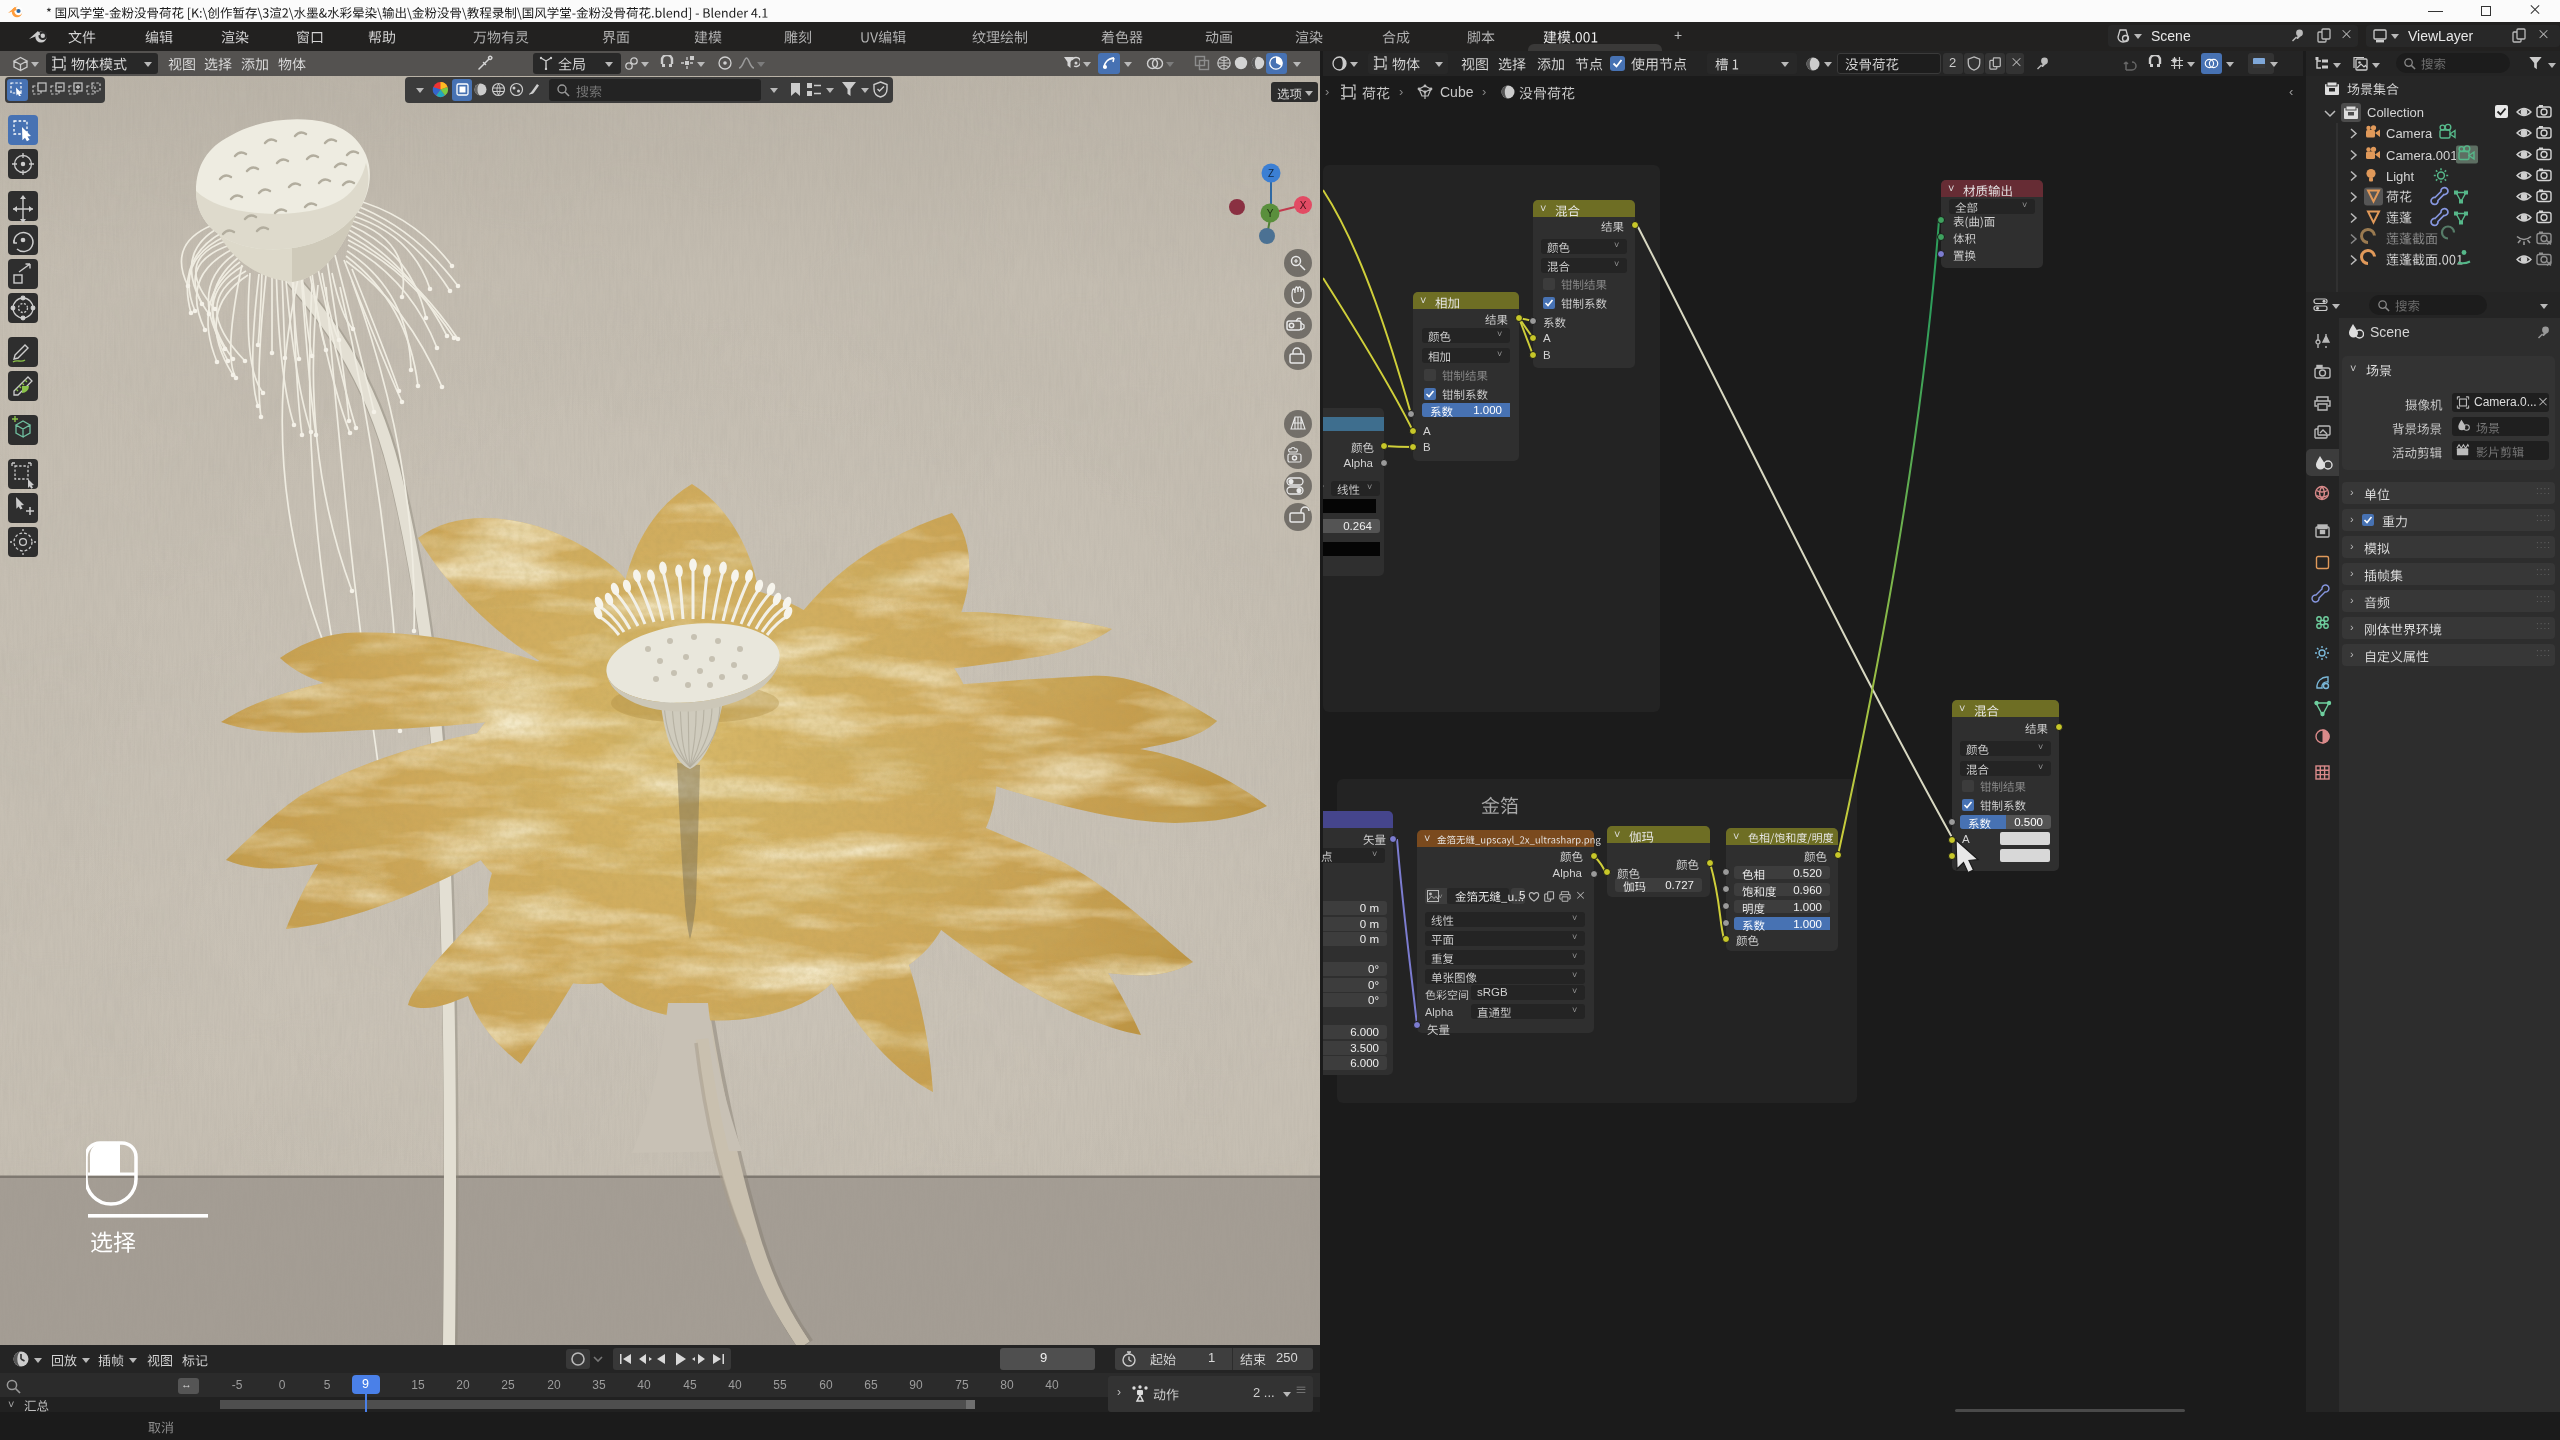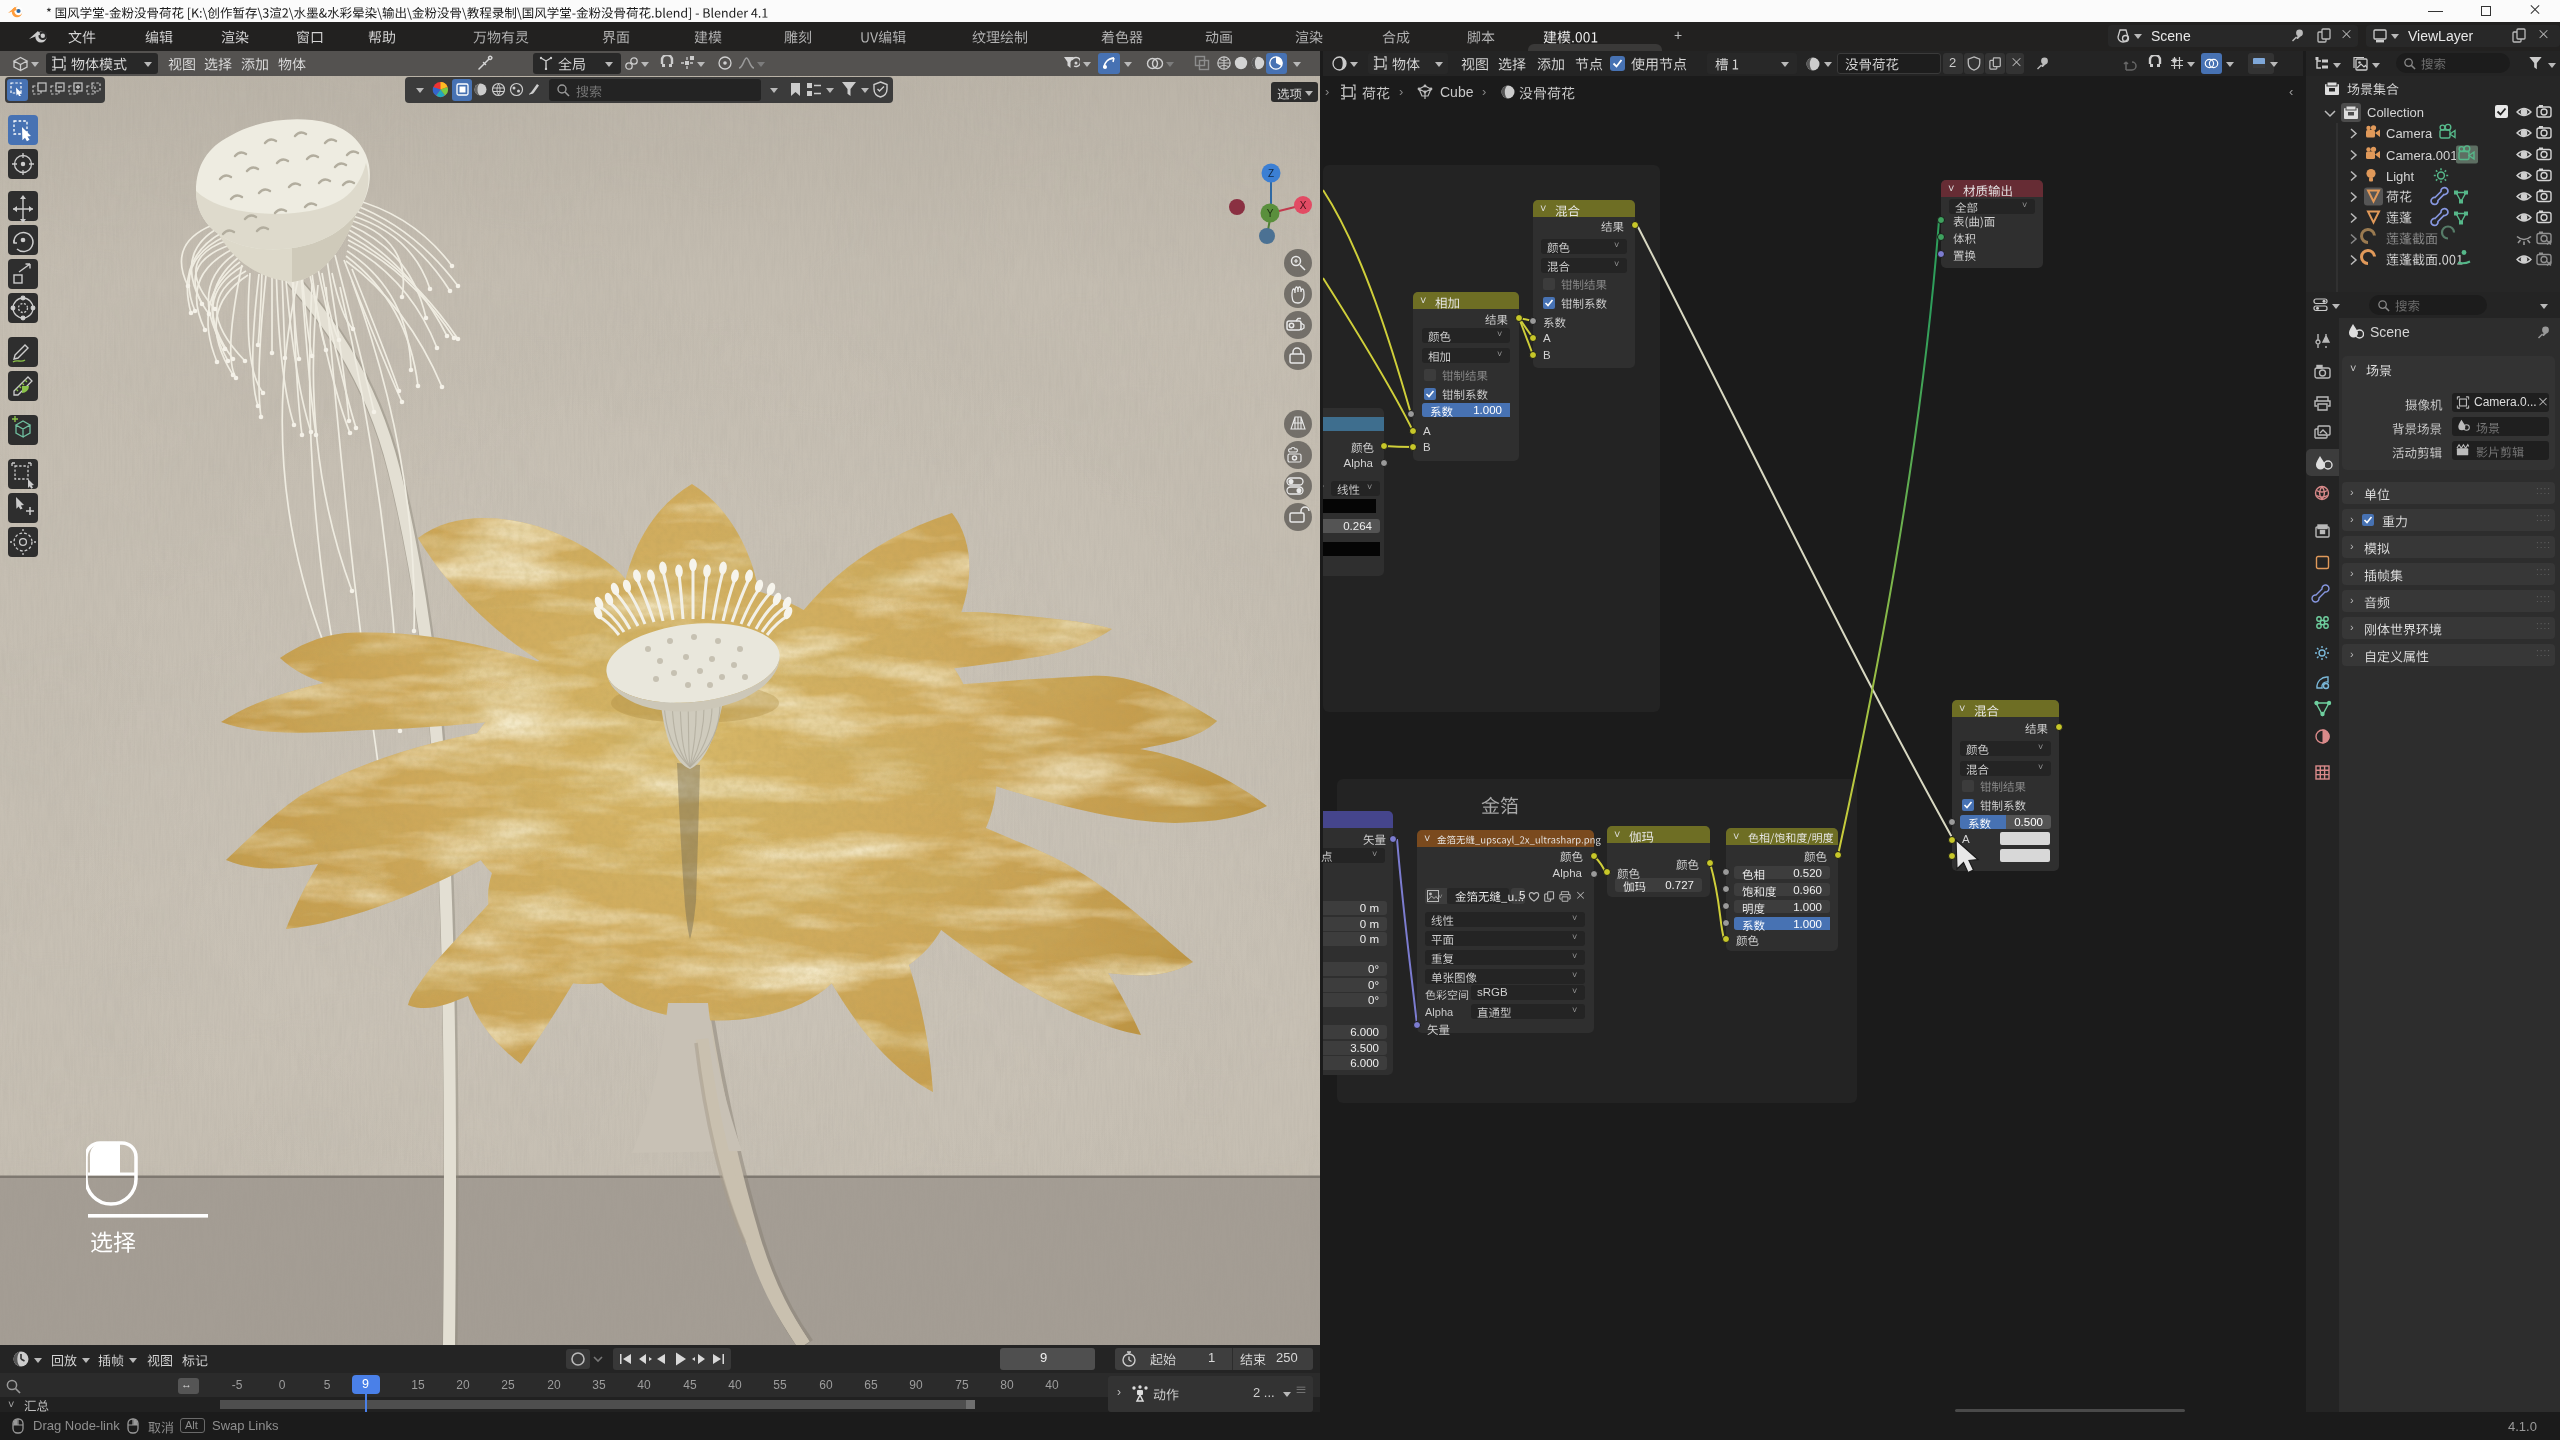--- a/index.html
+++ b/index.html
@@ -1560,38 +1560,20 @@
           <rect x="7" y="6" width="6" height="5" rx="1"></rect>
           <path d="M10 11 l-3 6 h6 Z" fill="none" stroke="#ddd" stroke-width="1.5"></path>
         </g>
       </svg>
     <div class="txt" style="left:1153px;top:40px;font-size:13px;"></div>
     <div class="txt" style="left:1253px;top:40px;font-size:13px;color:#cfcfcf;">2 ...</div>
     <span class="caret abs" style="left:1283px;top:47px;"></span>
     <div class="txt" style="left:1295px;top:38px;font-size:12px;color:#888;letter-spacing:1px;"></div>
   </div>
 
-  <div class="abs" id="statusbar" style="left:0;top:1412px;width:2560px;height:28px;background:#1b1b1b;font-size:13px;color:#8f8f8f;">
-    <svg class="abs" style="left:12px;top:6px" width="12" height="16" viewBox="0 0 12 16">
-        <rect x="1" y="1" width="10" height="14" rx="4.5" fill="none" stroke="#999" stroke-width="1.3"></rect>
-        <path d="M1 7 h10 M6 1 v6" stroke="#999" stroke-width="1.2"></path>
-        <path d="M1.5 5 a4 3.5 0 0 1 4 -3.5 v5.5 h-4 Z" fill="#999"></path>
-      </svg>
-    <div class="txt" style="left:33px;top:6px;">Drag Node-link</div>
-    <svg class="abs" style="left:127px;top:6px" width="12" height="16" viewBox="0 0 12 16">
-        <rect x="1" y="1" width="10" height="14" rx="4.5" fill="none" stroke="#999" stroke-width="1.3"></rect>
-        <path d="M1 7 h10 M6 1 v6" stroke="#999" stroke-width="1.2"></path>
-        <path d="M10.5 5 a4 3.5 0 0 0 -4 -3.5 v5.5 h4 Z" fill="#999"></path>
-      </svg>
-    <div class="txt" style="left:148px;top:6px;"></div>
-    <div class="abs" style="left:180px;top:6px;width:25px;height:15px;border:1.2px solid #6a6a6a;border-radius:3px;"></div>
-    <div class="txt" style="left:185px;top:7px;font-size:11px;">Alt</div>
-    <div class="txt" style="left:212px;top:6px;">Swap Links</div>
-    <div class="txt" style="left:2508px;top:7px;color:#9a9a9a;">4.1.0</div>
-  </div>
 
 
 <svg id="cjkoverlay" style="position:absolute;left:0;top:0;z-index:99;pointer-events:none" width="2560" height="1440" viewBox="0 0 2560 1440">
       <defs>
         <path id="cj0" d="M154 471 234 566 312 471 356 502 292 607 401 653 384 704 270 676 260 796H206L196 675L82 704L65 653L173 607L110 502Z"></path>
         <path id="cj1" d="M592 320C629 286 671 238 691 206L743 237C722 268 679 315 641 347ZM228 196V132H777V196H530V365H732V430H530V573H756V640H242V573H459V430H270V365H459V196ZM86 795V-80H162V-30H835V-80H914V795ZM162 40V725H835V40Z"></path>
         <path id="cj2" d="M159 792V495C159 337 149 120 40 -31C57 -40 89 -67 102 -81C218 79 236 327 236 495V720H760C762 199 762 -70 893 -70C948 -70 964 -26 971 107C957 118 935 142 922 159C920 77 914 8 899 8C832 8 832 320 835 792ZM610 649C584 569 549 487 507 411C453 480 396 548 344 608L282 575C342 505 407 424 467 343C401 238 323 148 239 92C257 78 282 52 296 34C376 93 450 180 513 280C576 193 631 111 665 48L735 88C694 160 628 254 554 350C603 438 644 533 676 630Z"></path>
         <path id="cj3" d="M460 347V275H60V204H460V14C460 -1 455 -5 435 -7C414 -8 347 -8 269 -6C282 -26 296 -57 302 -78C393 -78 450 -77 487 -65C524 -55 536 -33 536 13V204H945V275H536V315C627 354 719 411 784 469L735 506L719 502H228V436H635C583 402 519 368 460 347ZM424 824C454 778 486 716 500 674H280L318 693C301 732 259 788 221 830L159 802C191 764 227 712 246 674H80V475H152V606H853V475H928V674H763C796 714 831 763 861 808L785 834C762 785 720 721 683 674H520L572 694C559 737 524 801 490 849Z"></path>
         <path id="cj4" d="M295 472H706V361H295ZM225 533V301H461V201H152V135H461V14H66V-52H937V14H536V135H862V201H536V301H780V533ZM768 833C747 792 707 734 676 696L722 679H536V841H461V679H284L323 696C305 734 267 788 231 829L165 802C195 765 228 716 246 679H72V461H142V613H858V461H931V679H744C775 712 813 761 845 806Z"></path>
         <path id="cj5" d="M46 245H302V315H46Z"></path>

